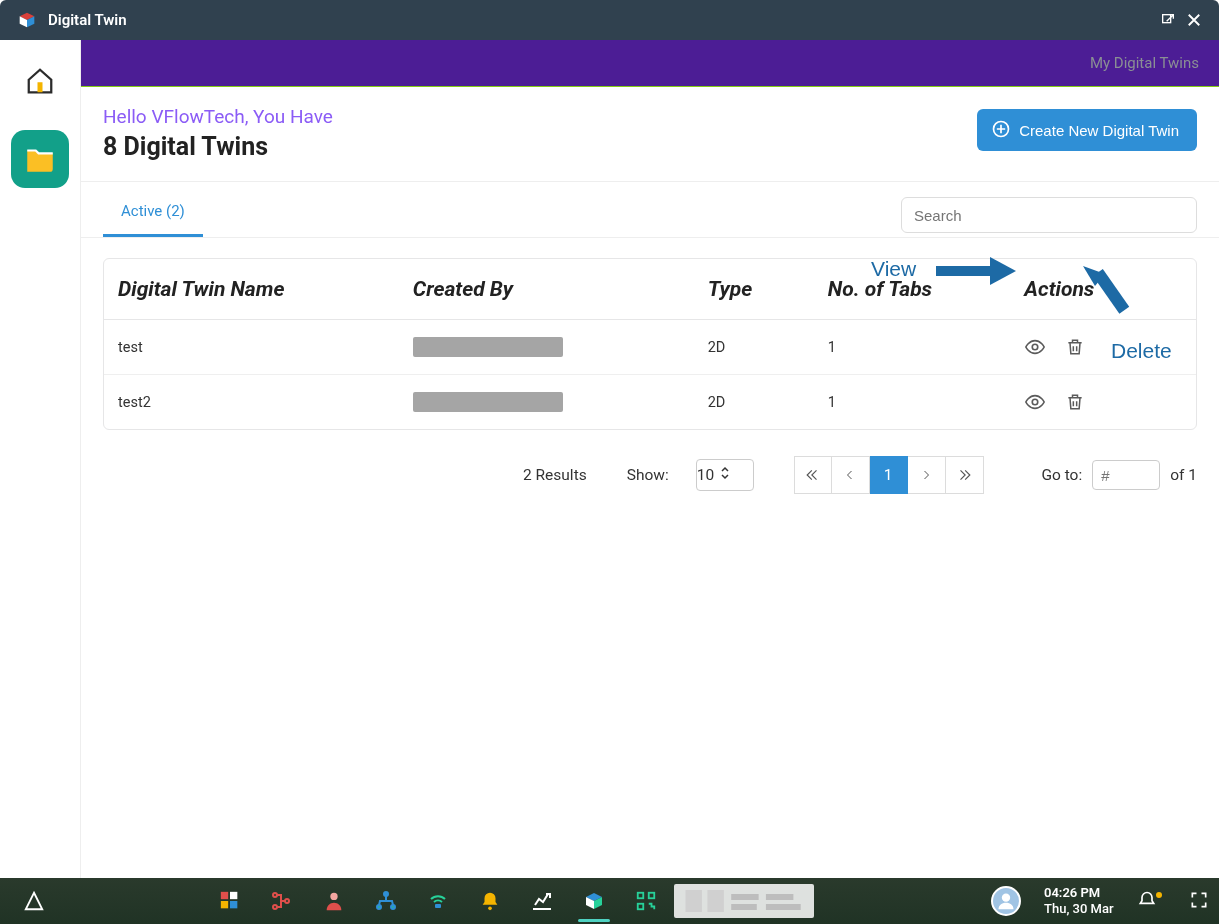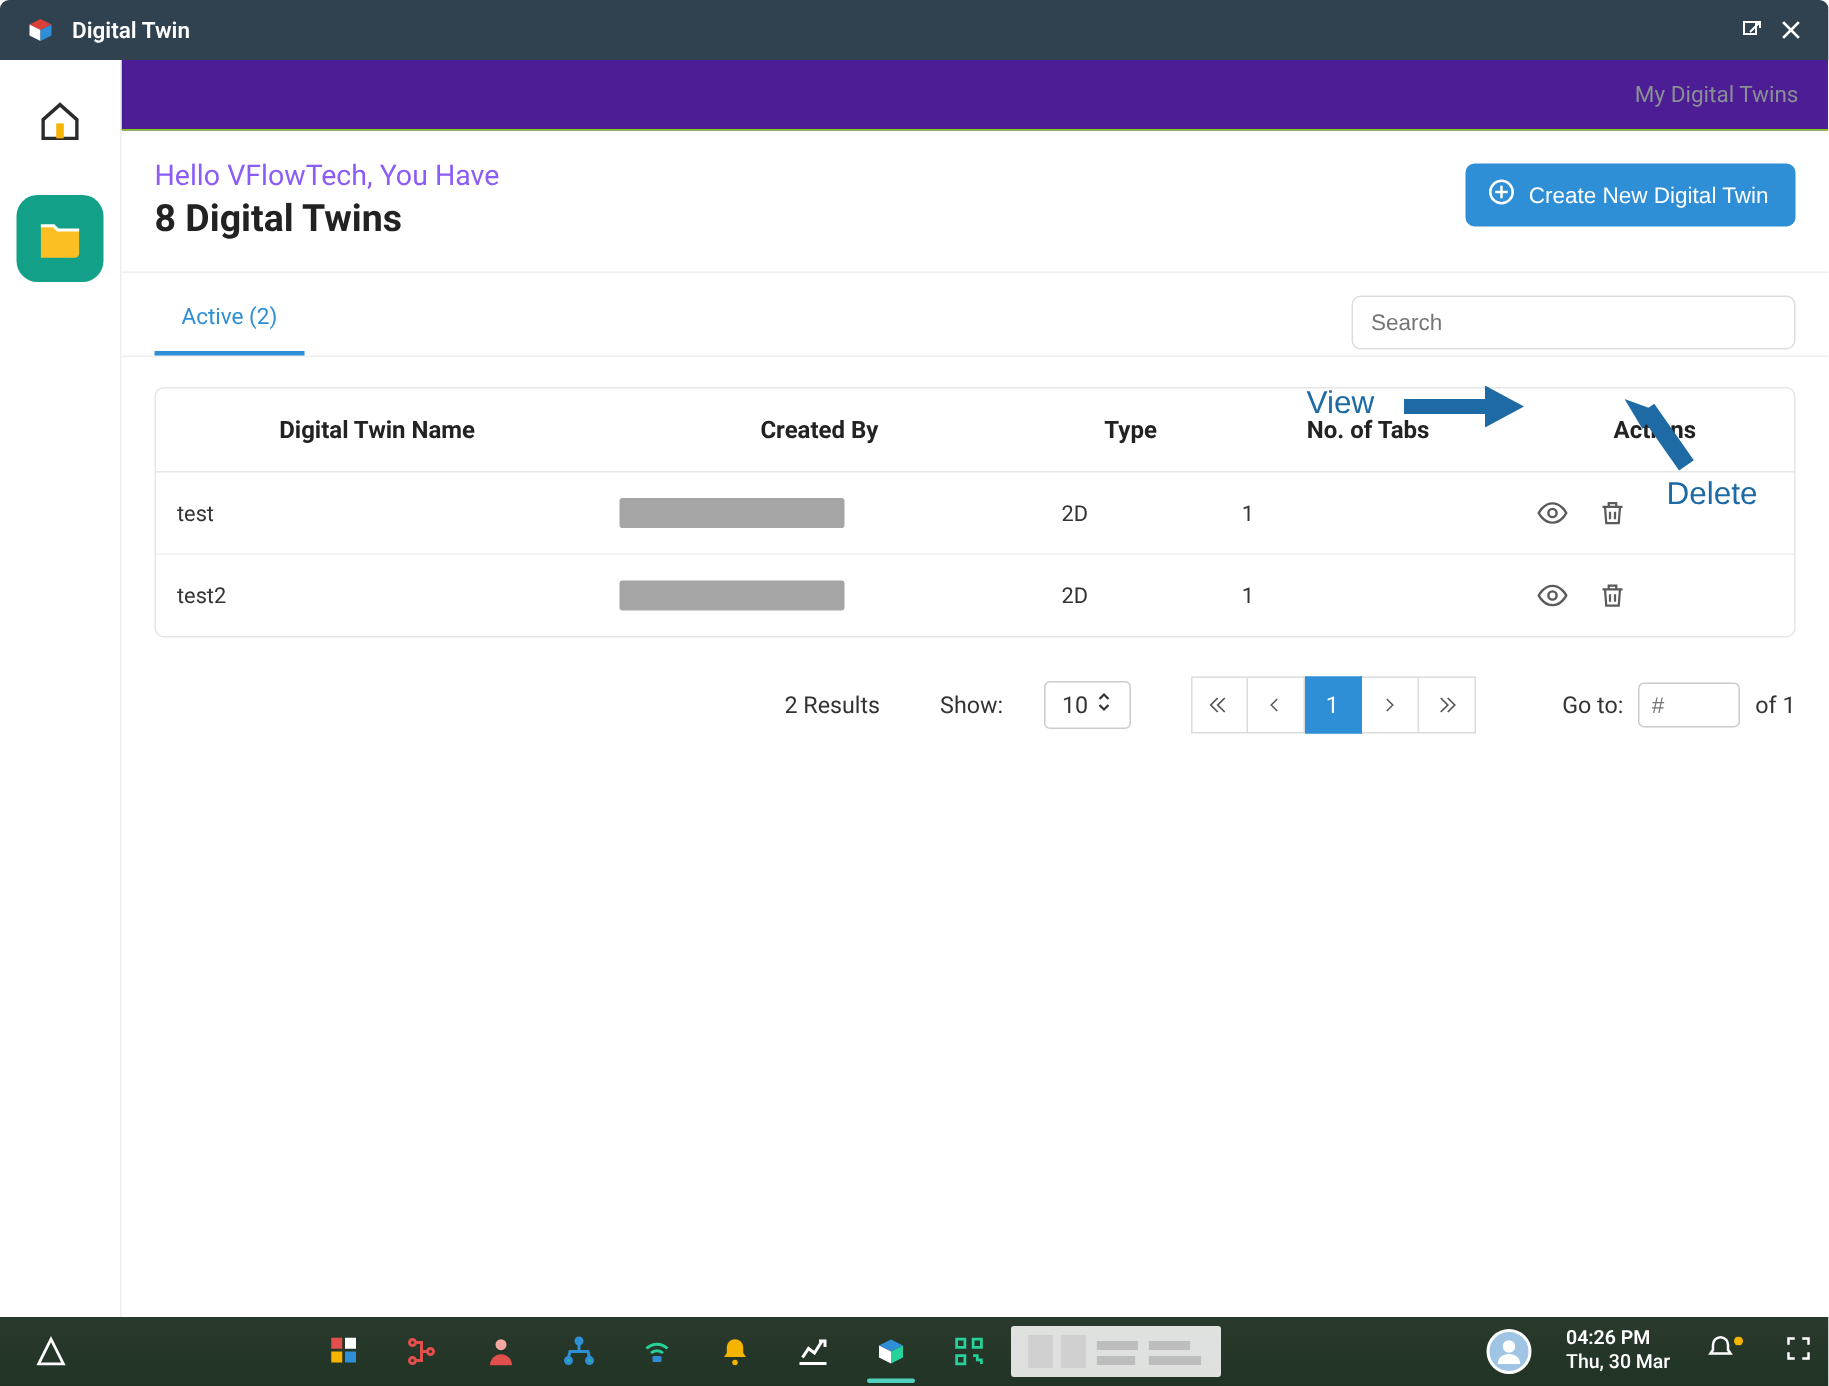--- a/index.html
+++ b/index.html
@@ -100,36 +100,36 @@
     border: 1px solid #ddd;
     border-radius: 6px;
     padding: 0 12px;
     font-size: 15px;
     color:#666;
   }
 
   
   .table-wrap { margin: 20px 22px 0; border: 1px solid #e6e6e7; border-radius: 6px; overflow:hidden; }
   table { width: 100%; border-collapse: collapse; }
-  thead th { text-align: center; font-weight: 700; font-size: 16px; padding: 18px 14px; border-bottom: 1px solid #e6e6e7; color:#222;}
+  thead th { text-align: left; font-weight: 700; font-size: 21px; padding: 18px 14px; border-bottom: 1px solid #e6e6e7; color:#222;font-style:italic;}
   tbody td { padding: 16px 14px; border-top: 1px solid #efefef; font-size: 14.5px; color:#333;}
   tbody tr:first-child td { border-top: none; }
   .created-cell .redact { width: 150px; height: 20px; background:#a5a5a5; border-radius:2px; }
   .actions-cell { display:flex; gap:18px; }
   .icon-btn { width:22px; height:22px; display:flex; align-items:center; justify-content:center; color:#5b5b5b; cursor:pointer; }
 
   
   .annot { position: absolute; color:#1d6aa5; font-family:"Segoe UI", Arial, sans-serif; font-size:21px; font-weight:400; pointer-events:none;}
   .content-inner { position: relative; }
 
   
   .pager-row { display:flex; align-items:center; justify-content:flex-start; gap: 40px; padding: 26px 22px 10px; color:#333; font-size:15.5px; }
   .pager-row .push { margin-left:auto; }
   .show-box { display:flex; align-items:center; gap:27px; }
-  .sel { border:1px solid #ccc; border-radius:4px; height:32px; width:58px; display:flex; align-items:center; justify-content:center; gap:6px; cursor:pointer;}
+  .sel { border:1px solid #ccc; border-radius:4px; height:32px; width:58px; display:flex; align-items:center; gap:6px; cursor:pointer;}
   .pager { display:flex; }
   .pg { width:38px; height:38px; border:1px solid #dcdcdc; display:flex; align-items:center; justify-content:center; cursor:pointer; color:#555;}
   .pg + .pg { border-left:none;}
   .pg.active { background:#2f8fd6; color:#fff; border-color:#2f8fd6;}
   .goto { display:flex; align-items:center; gap:10px; }
   .goto input { width:68px; height:30px; border:1px solid #ccc; border-radius:4px; padding:0 8px; font-size:15px; color:#888;}
 
   
   .taskbar {
     height: 46px;
@@ -224,21 +224,21 @@
 
       <div class="annot" style="left:790px; top:170px;">View</div>
       <svg style="position:absolute; left:855px; top:170px;" width="80" height="28">
         <rect x="0" y="9" width="54" height="10" fill="#1d6aa5"></rect>
         <polygon points="54,0 80,14 54,28" fill="#1d6aa5"></polygon>
       </svg>
       <svg style="position:absolute; left:1002px; top:179px;" width="50" height="60">
         <polygon points="0,0 22,8 12,20" fill="#1d6aa5"></polygon>
         <rect x="10" y="10" width="12" height="46" transform="rotate(-35 10 10)" fill="#1d6aa5"></rect>
       </svg>
-      <div class="annot" style="left:1030px; top:231px;">Delete</div>
+      <div class="annot" style="left:1030px; top:252px;">Delete</div>
 
       <div class="table-wrap">
         <table>
           <colgroup>
             <col style="width:27%">
               <col style="width:27%">
               <col style="width:11%">
               <col style="width:18%">
               <col style="width:17%">
           </colgroup>

